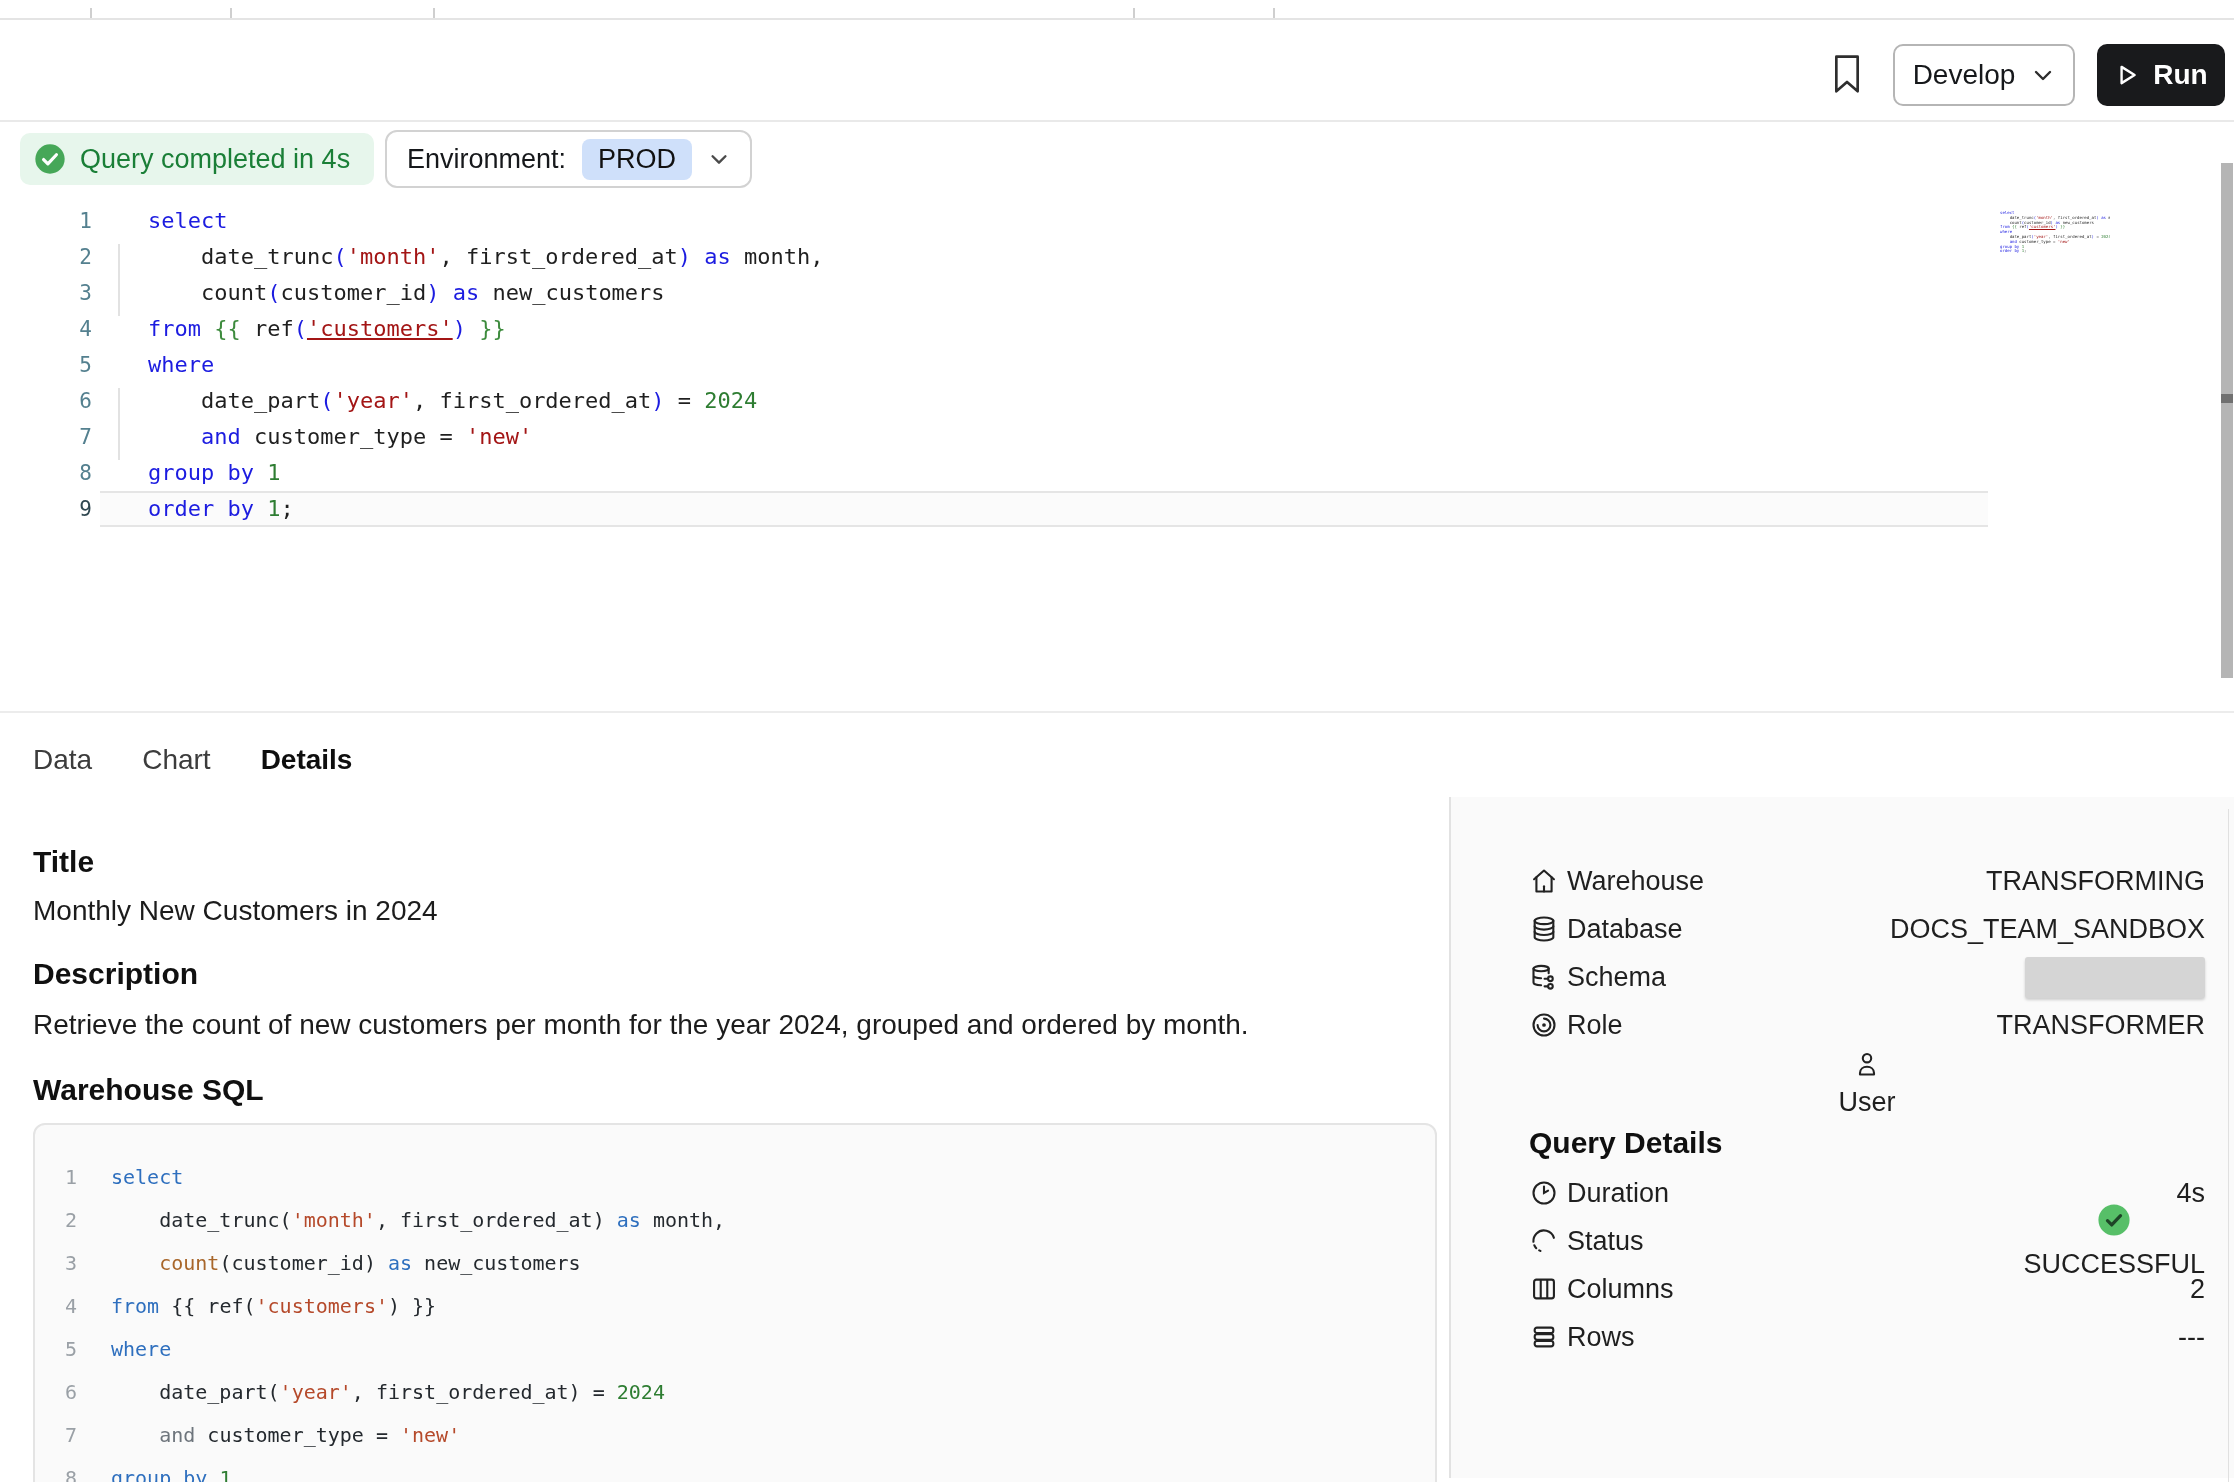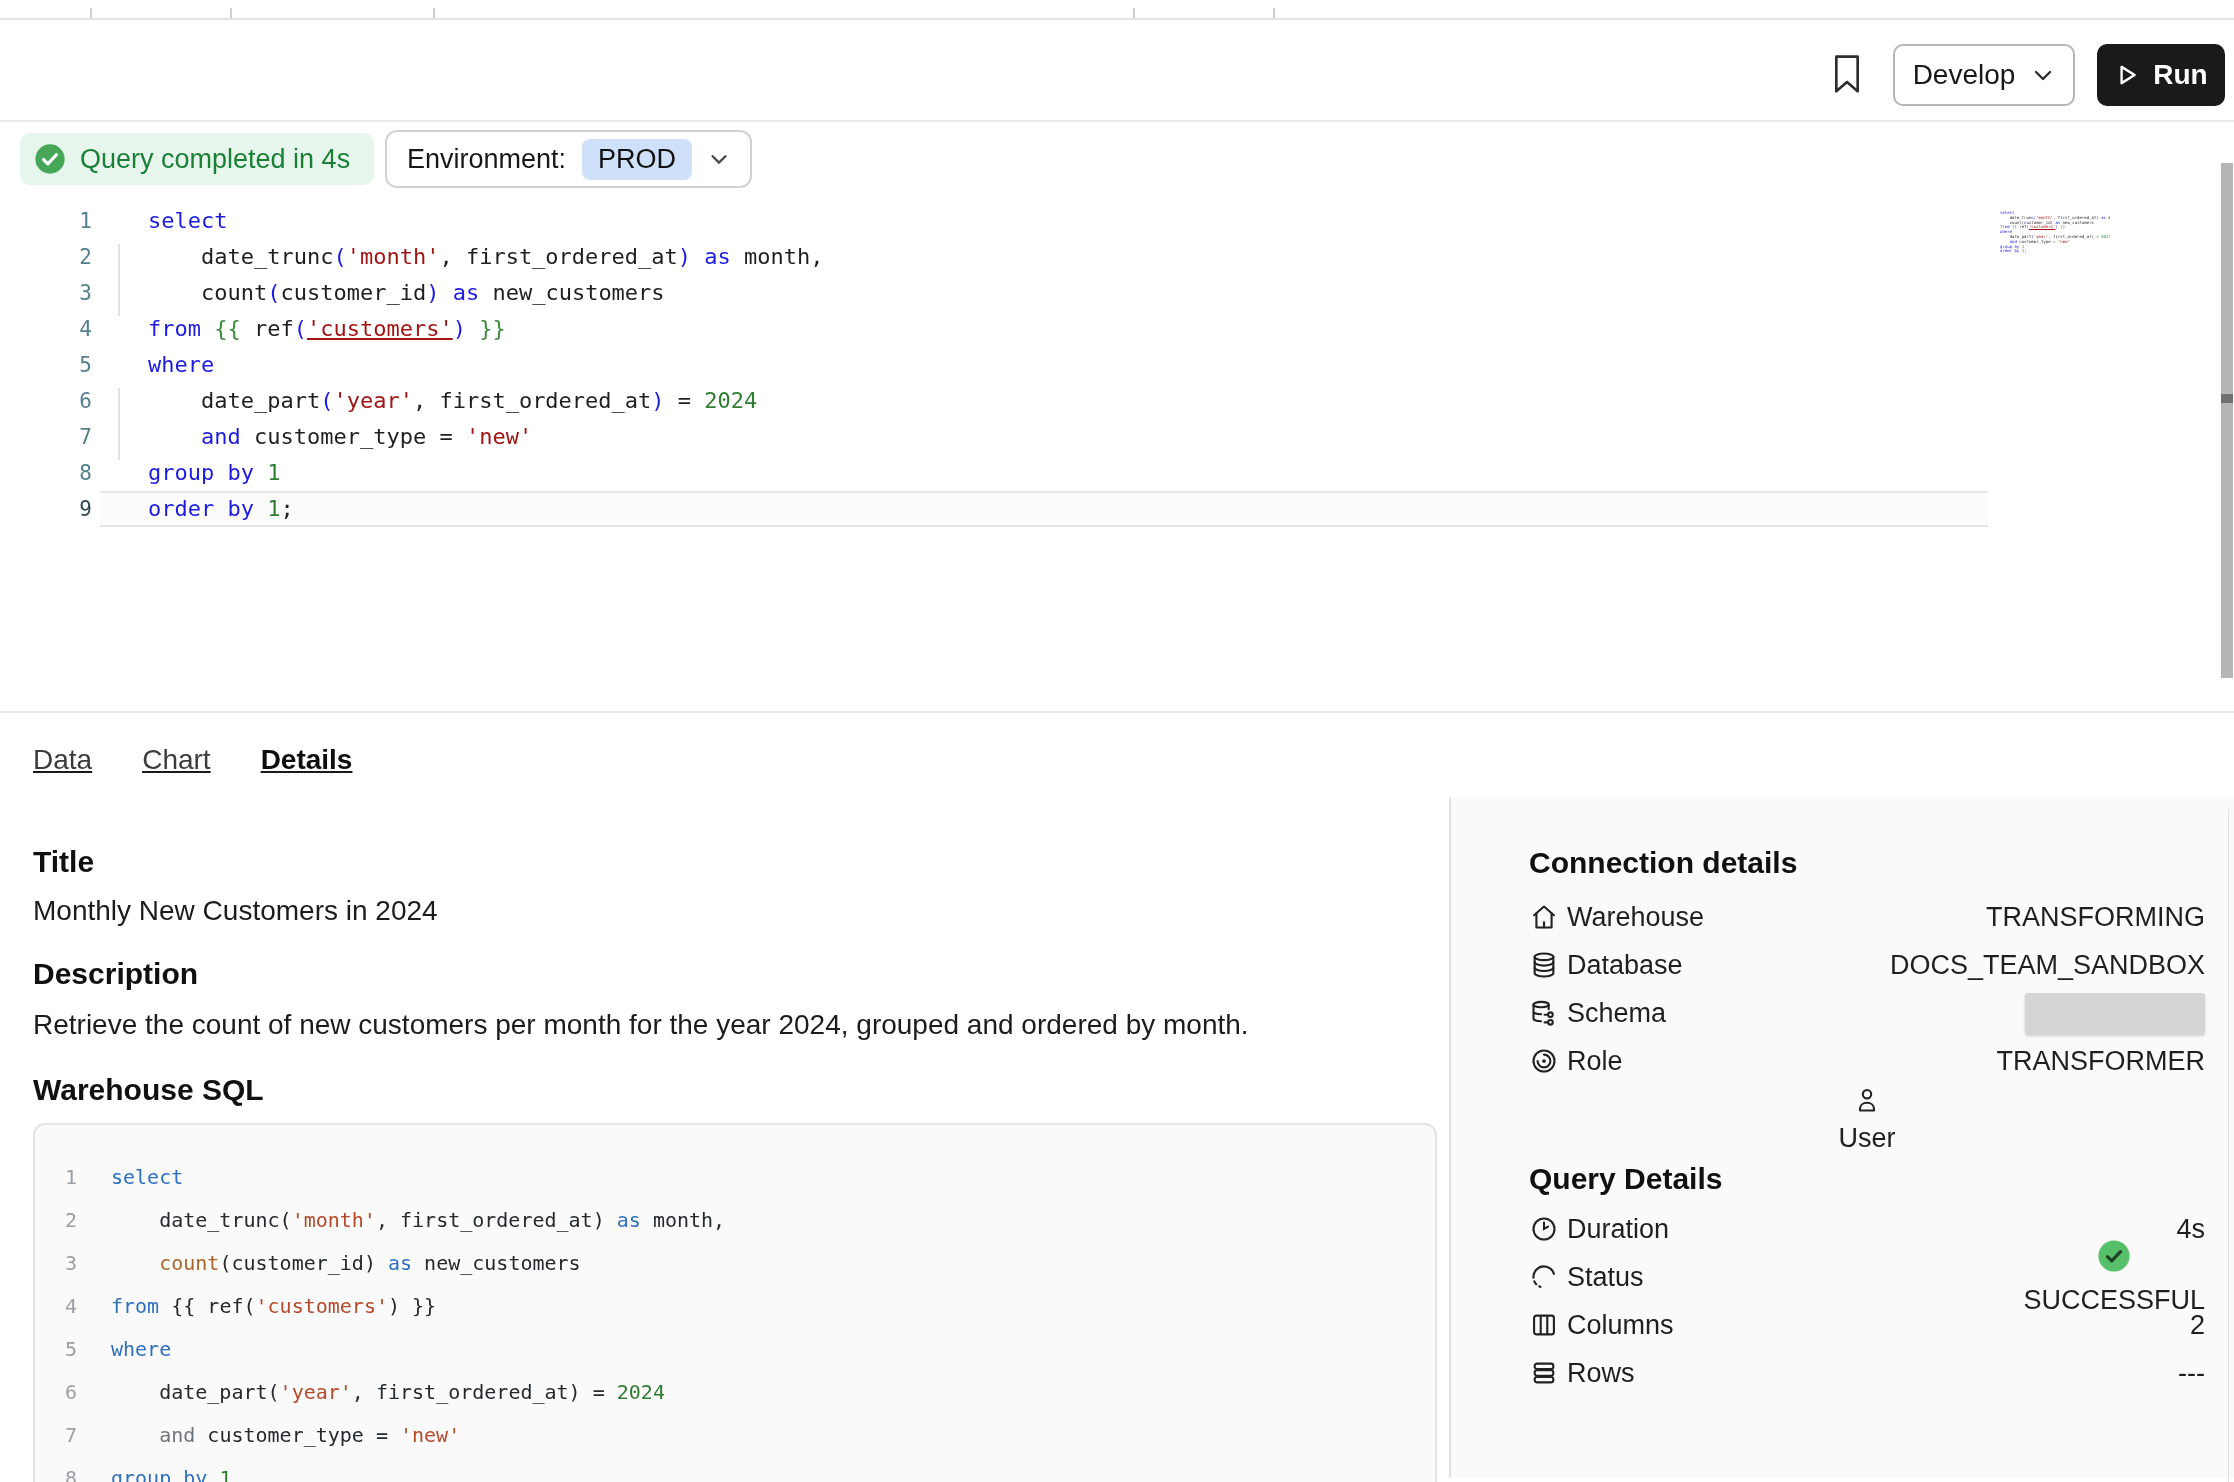--- a/index.html
+++ b/index.html
@@ -61,21 +61,21 @@
   .minimap pre{margin:0;font-family:"DejaVu Sans Mono",monospace;font-size:4px;line-height:4.8px;
                letter-spacing:0;white-space:pre;}
 
   .scrollbar{position:absolute;left:2221px;top:155px;width:12px;height:515px;background:#b5b5b5;
              cursor:pointer;}
   .scroll-notch{position:absolute;left:0;top:231px;width:12px;height:9px;background:#707070;}
 
   
   .tabs{position:absolute;left:0;top:703px;width:2234px;height:98px;background:#fff;
         border-top:2px solid #ececec;border-bottom:2px solid #ececec;box-sizing:border-box;
-        display:flex;align-items:stretch;padding-left:33px;gap:50px;text-decoration:underline;}
+        display:flex;align-items:stretch;padding-left:33px;gap:50px;}
   .tab{font-size:28px;color:#3c3c3c;display:flex;align-items:center;position:relative;
        cursor:pointer;}
   .tab.active{color:#0e0e0e;font-weight:600;}
   .tab.active::after{content:"";position:absolute;left:-14px;right:-14px;bottom:-2px;height:5px;
        background:#8a8076;}
 
   
   .lower{position:absolute;left:0;top:789px;width:2234px;height:681px;background:#fff;}
   .details-main{position:absolute;left:33px;top:0;width:1404px;}
   .sec-h{font-size:30px;font-weight:700;color:#101010;line-height:36px;}
@@ -280,21 +280,20 @@
             </div>
             <div class="sql-row">
               <span class="sql-ln">8</span>
               <span class="sql-code"><span class="tok kw">group by</span><span class="tok txt"> </span><span class="tok num">1</span></span>
             </div>
           </div>
       </div>
     </div>
 
     <div class="right-panel">
-      <div class="panel-h">Connection details</div>
       <div class="rows-block" id="connection-rows">
           <div class="info-row">
             <span class="info-icon">
               <svg viewBox="0 0 24 24" fill="none" stroke="#222" stroke-width="1.8" stroke-linecap="round" stroke-linejoin="round">
                 <path d="M3.5 10.5 12 3l8.5 7.5"></path>
                 <path d="M5.5 8.8V21h13V8.8"></path>
                 <path d="M12 21v-4.5"></path>
               </svg>
             </span>
             <span>Warehouse</span>

